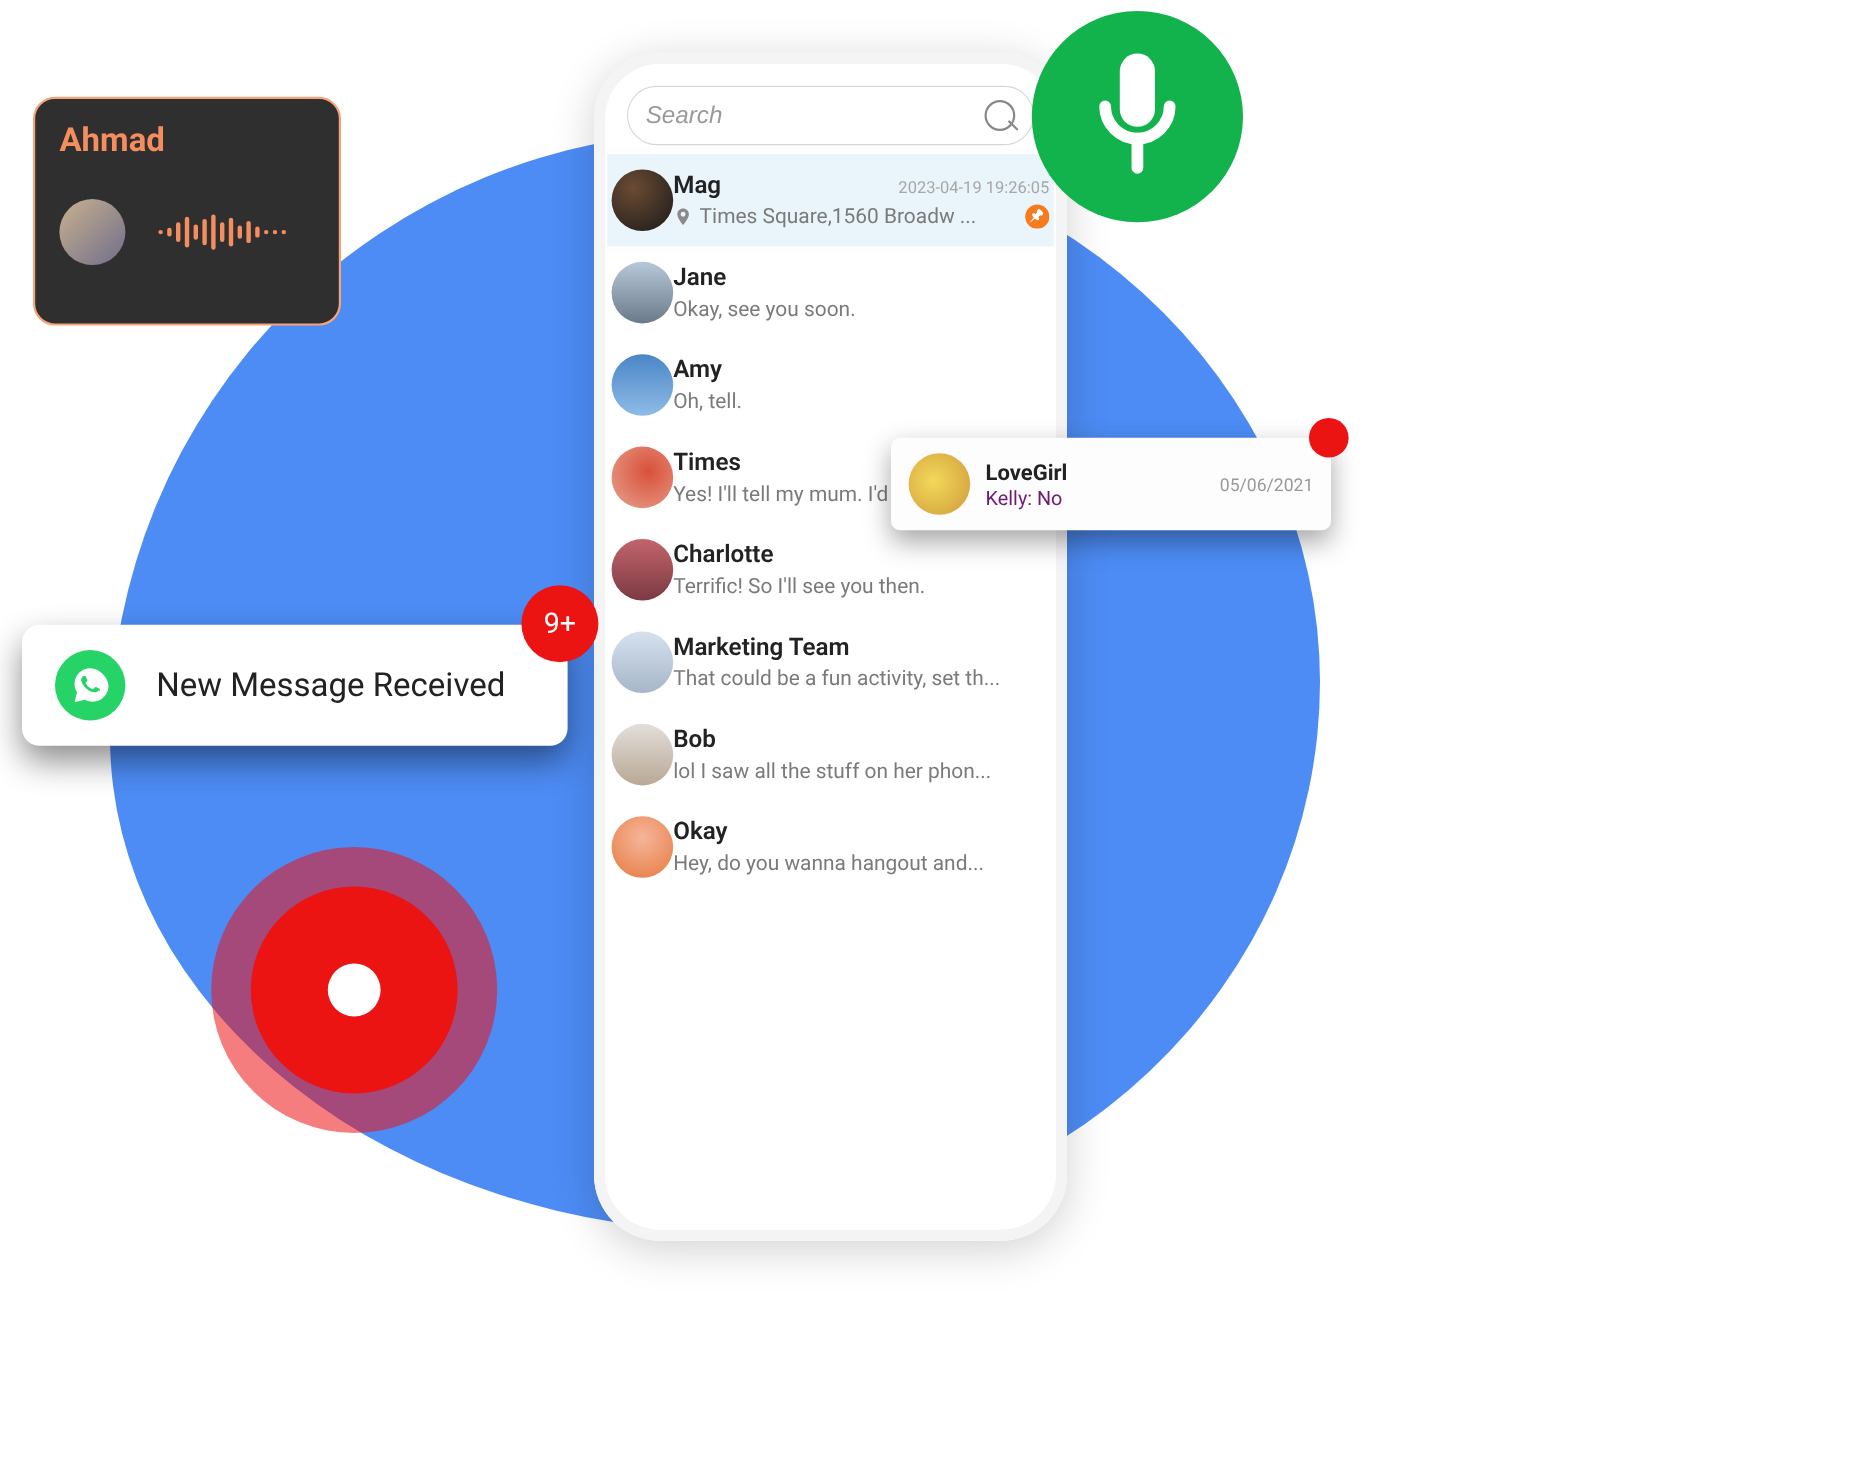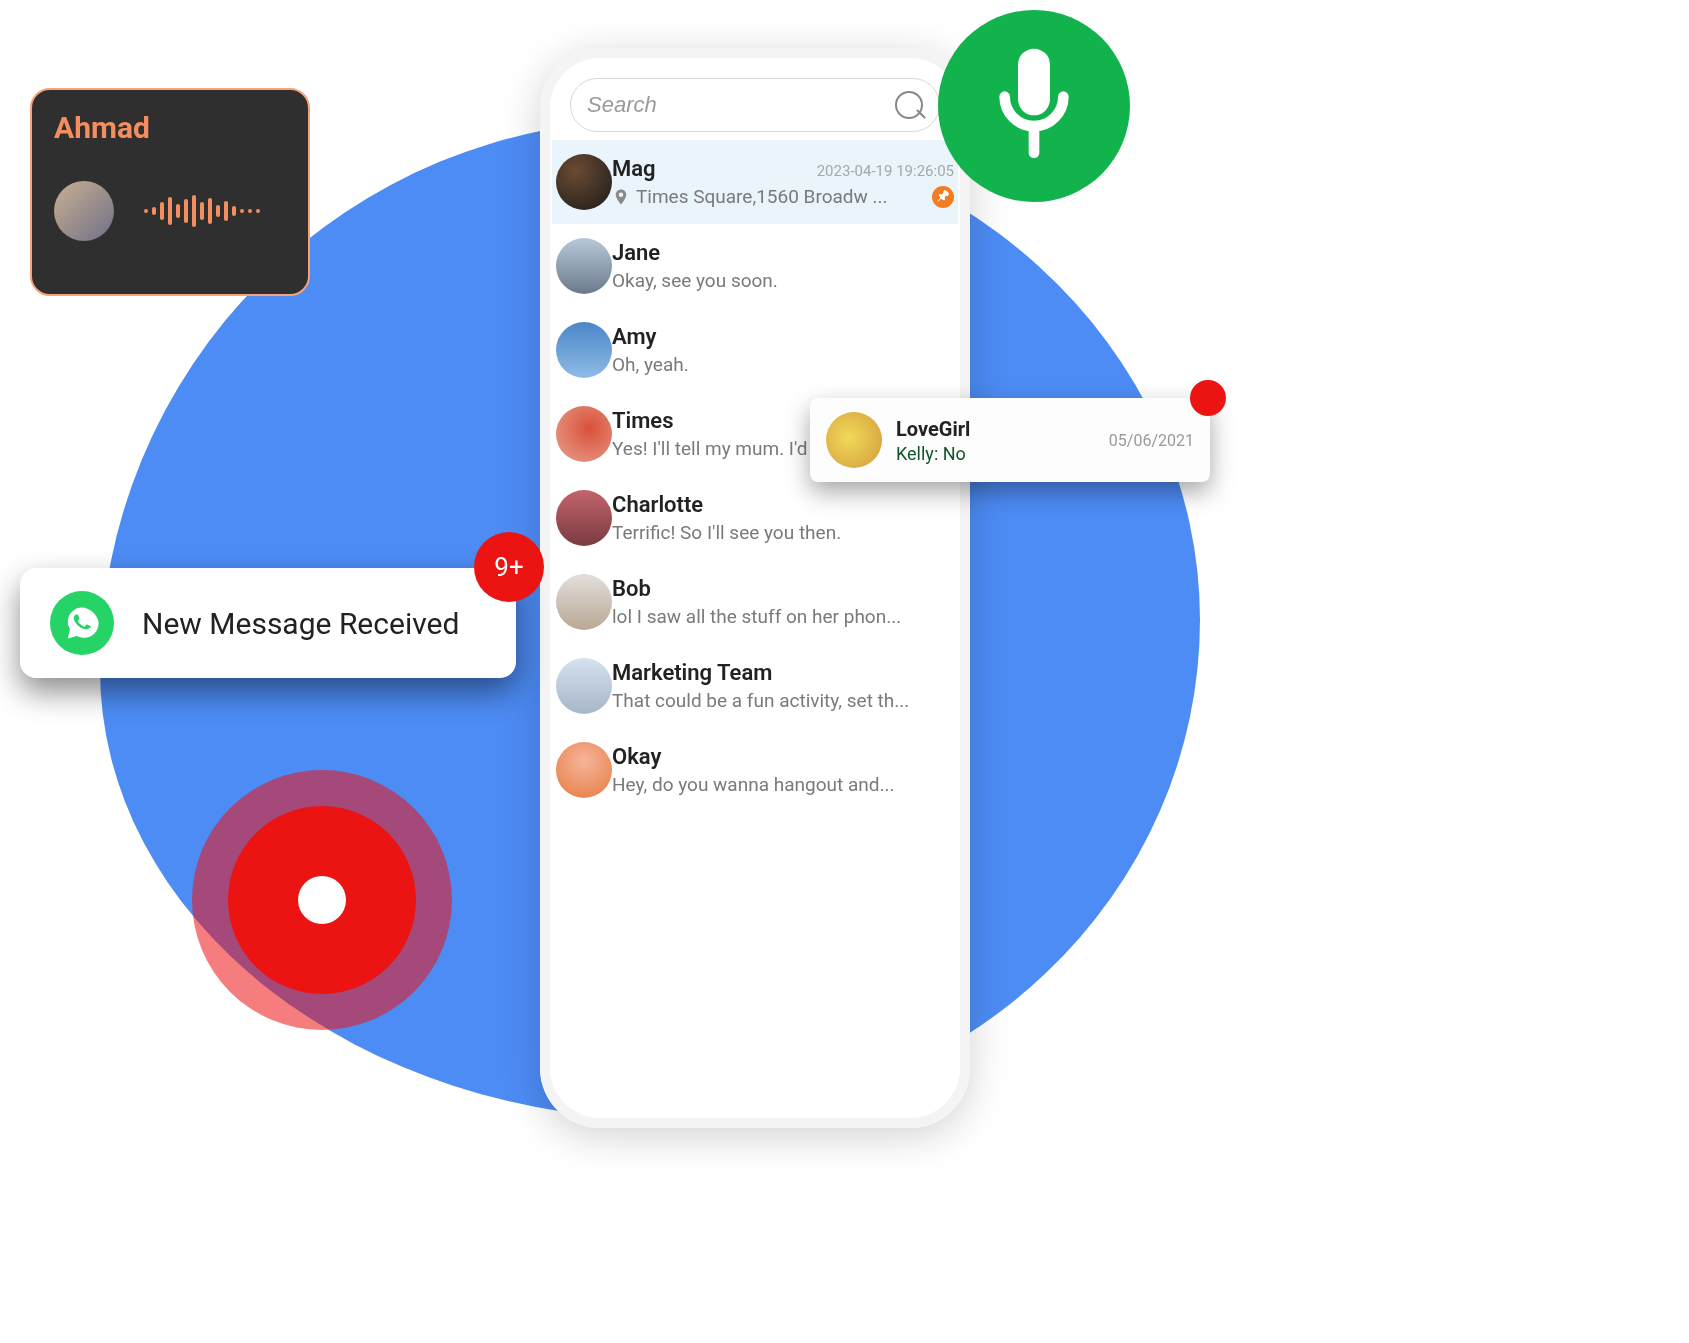--- a/index.html
+++ b/index.html
@@ -215,21 +215,21 @@
     border-radius: 8px;
     box-shadow: 0 10px 24px rgba(0,0,0,0.35);
     display: flex;
     align-items: center;
     padding: 10px 16px;
     gap: 14px;
     z-index: 10;
   }
   .lovegirl .info { flex: 1; }
   .lovegirl .title { font-size: 20px; font-weight: 700; color: #222; }
-  .lovegirl .msg { font-size: 18px; color: #14532d; margin-top: 2px; }
+  .lovegirl .msg { font-size: 18px; color: #701a75; margin-top: 2px; }
   .lovegirl .date { font-size: 16px; color: #9a9a9a; }
   .lovegirl-dot {
     position: absolute;
     right: -16px; top: -18px;
     width: 36px; height: 36px;
     border-radius: 50%;
     background: #ec1313;
   }
   
   .notif {
@@ -375,21 +375,21 @@
           <div class="chat-preview">Okay, see you soon.</div>
         </div>
       </div>
 
       <div class="chat-row">
         <div class="avatar av-amy"></div>
         <div class="chat-main">
           <div class="chat-top">
             <span class="chat-name">Amy</span>
           </div>
-          <div class="chat-preview">Oh, yeah.</div>
+          <div class="chat-preview">Oh, tell.</div>
         </div>
       </div>
 
       <div class="chat-row">
         <div class="avatar av-willy"></div>
         <div class="chat-main">
           <div class="chat-top">
             <span class="chat-name">Times</span>
           </div>
           <div class="chat-preview">Yes! I'll tell my mum. I'd love to ...</div>
@@ -400,36 +400,36 @@
         <div class="avatar av-charlotte"></div>
         <div class="chat-main">
           <div class="chat-top">
             <span class="chat-name">Charlotte</span>
           </div>
           <div class="chat-preview">Terrific! So I'll see you then.</div>
         </div>
       </div>
 
       <div class="chat-row">
+        <div class="avatar av-team"></div>
+        <div class="chat-main">
+          <div class="chat-top">
+            <span class="chat-name">Marketing Team</span>
+          </div>
+          <div class="chat-preview">That could be a fun activity, set th...</div>
+        </div>
+      </div>
+
+      <div class="chat-row">
         <div class="avatar av-bob"></div>
         <div class="chat-main">
           <div class="chat-top">
             <span class="chat-name">Bob</span>
           </div>
           <div class="chat-preview">lol I saw all the stuff on her phon...</div>
-        </div>
-      </div>
-
-      <div class="chat-row">
-        <div class="avatar av-team"></div>
-        <div class="chat-main">
-          <div class="chat-top">
-            <span class="chat-name">Marketing Team</span>
-          </div>
-          <div class="chat-preview">That could be a fun activity, set th...</div>
         </div>
       </div>
 
       <div class="chat-row">
         <div class="avatar av-mark"></div>
         <div class="chat-main">
           <div class="chat-top">
             <span class="chat-name">Okay</span>
           </div>
           <div class="chat-preview">Hey, do you wanna hangout and...</div>

